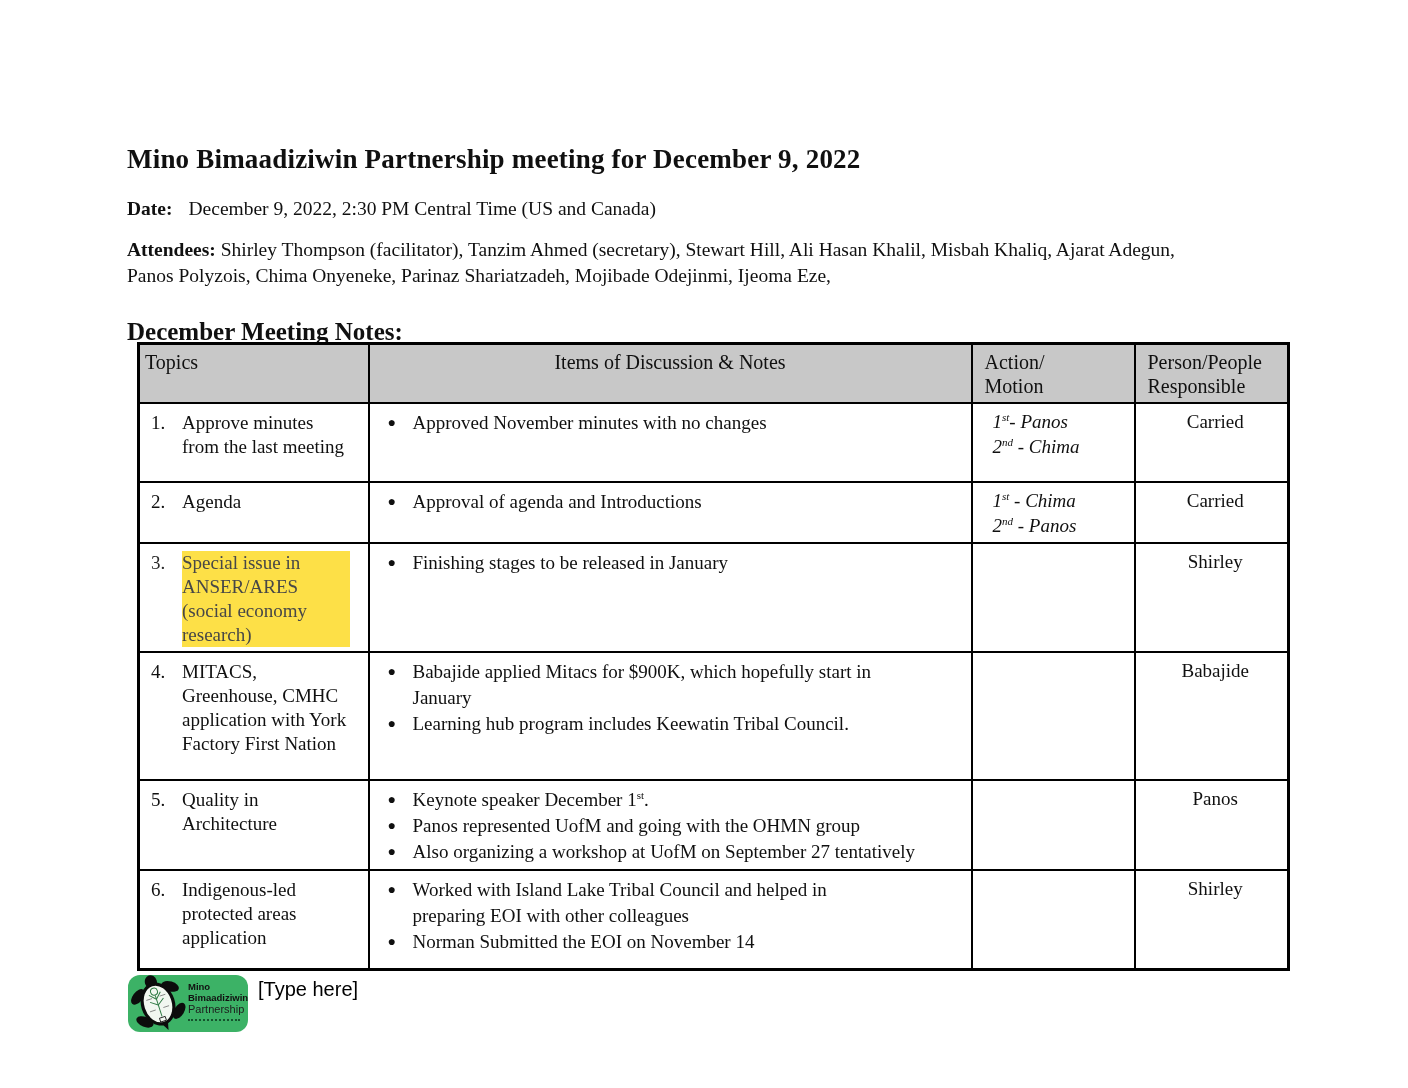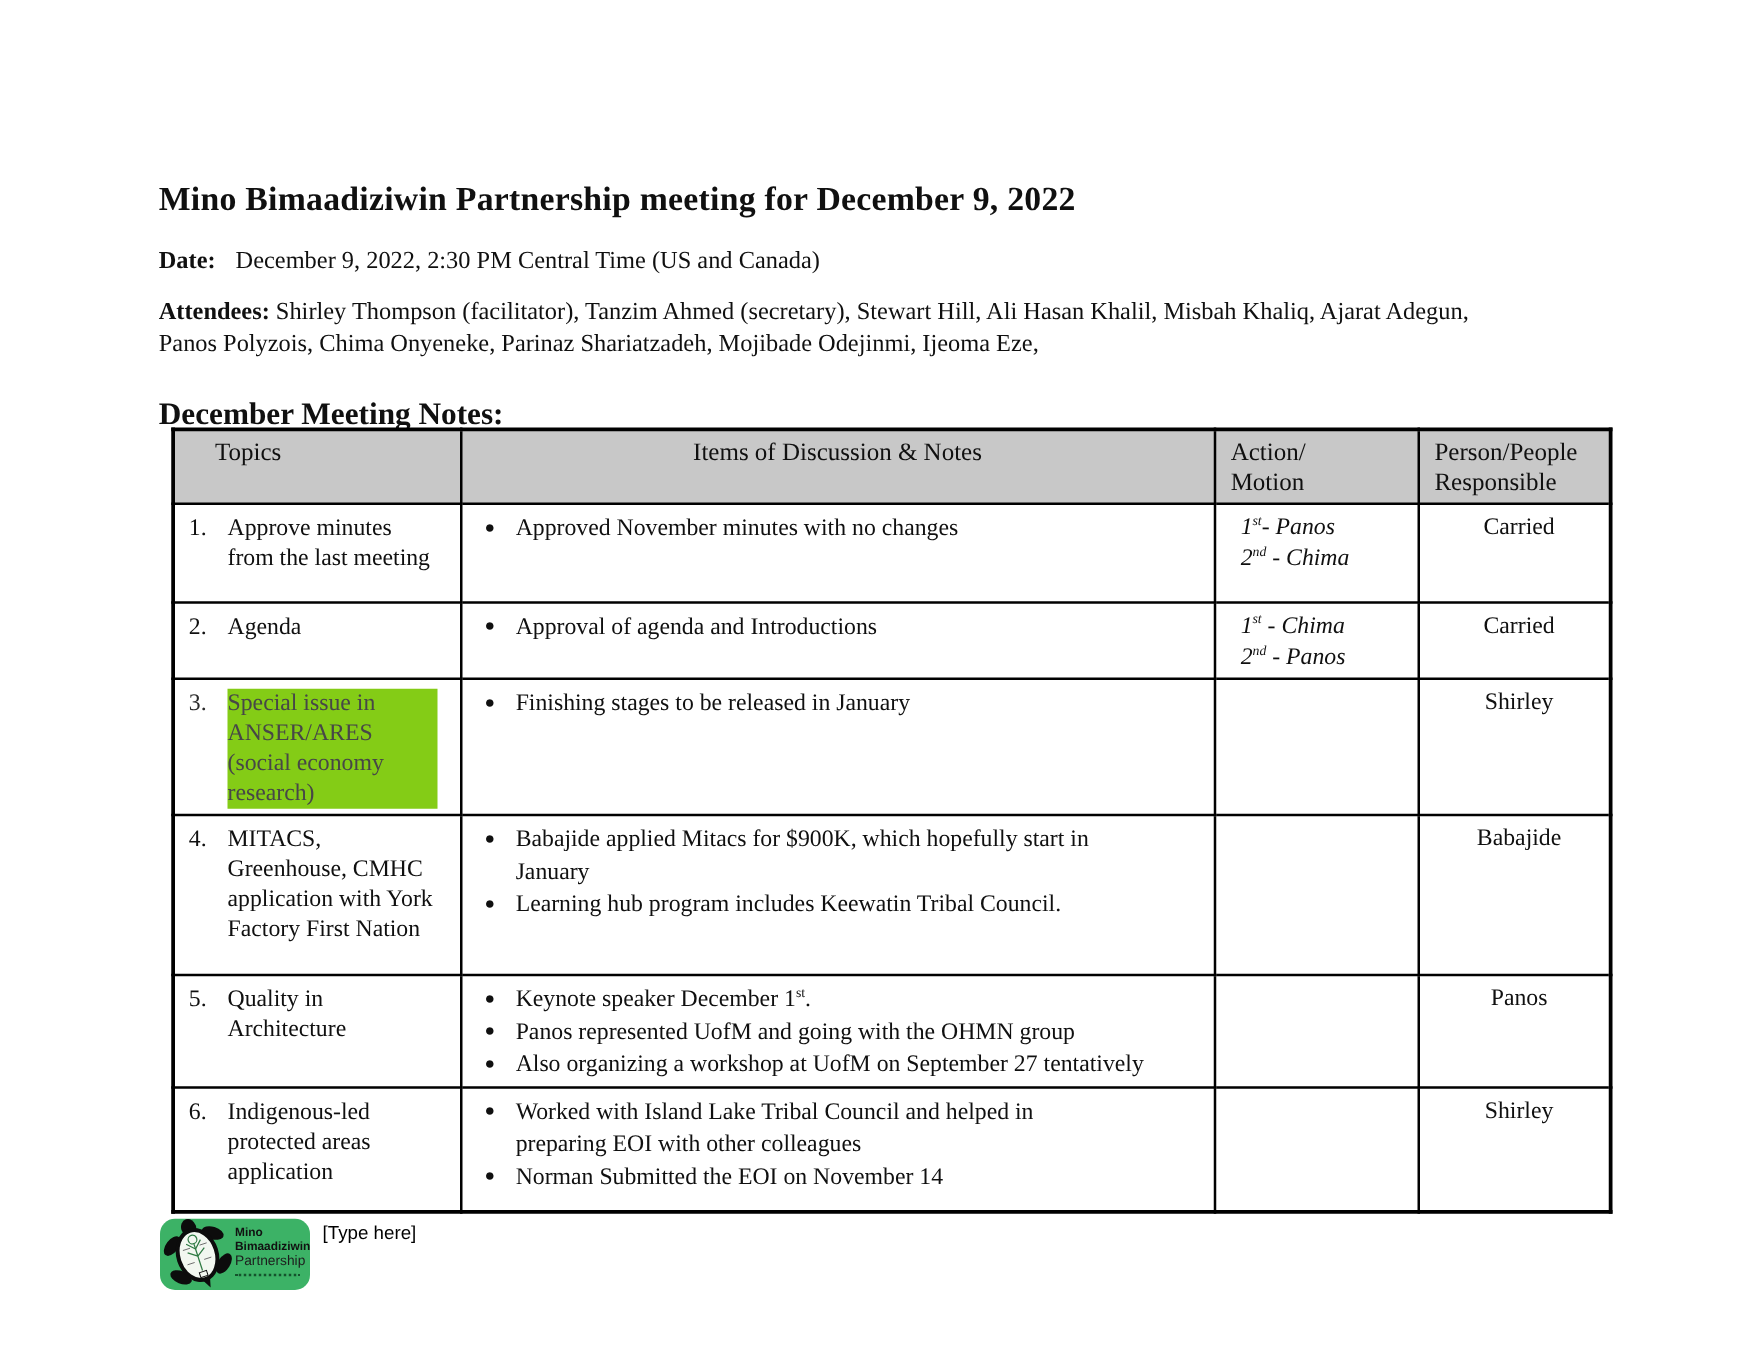--- a/index.html
+++ b/index.html
@@ -18,27 +18,27 @@
   .notes-heading{left:127px;top:293px;font-size:25px;font-weight:bold;white-space:nowrap;}
 
   
   table.minutes{position:absolute;left:137px;top:342px;border-collapse:collapse;table-layout:fixed;width:1150px;border:3px solid #000;}
   table.minutes col.c-topic{width:230px;}
   table.minutes col.c-items{width:603px;}
   table.minutes col.c-action{width:163px;}
   table.minutes col.c-person{width:154px;}
   table.minutes th,table.minutes td{border:2px solid #000;vertical-align:top;padding:0;font-weight:normal;}
   table.minutes thead th{background:#c8c8c8;font-size:20px;line-height:24px;text-align:left;padding:5px 6px 4px 12px;white-space:pre-line;}
-  table.minutes thead th.th-topics{padding-left:32px;margin-top:12px;}
+  table.minutes thead th.th-topics{padding-left:5px;margin-top:12px;}
   table.minutes thead th.th-items{text-align:center;padding-left:6px;}
 
   td.cell-topic .topic-wrap{display:flex;padding:7px 4px 4px 11px;font-size:19px;line-height:24px;}
   td.cell-topic .num{flex:none;width:31px;}
   td.cell-topic .topic-text{width:168px;}
-  tr.row-light td.cell-topic .topic-text{color:#474747;background:#84cc16;}
+  tr.row-light td.cell-topic .topic-text{color:#474747;background:#fde047;}
   tr.row-light td.cell-topic .num{color:#2a2a2a;}
 
   td.cell-items ul{margin:0;padding:6px 10px 4px 18px;list-style:none;}
   td.cell-items li{display:flex;font-size:19px;line-height:26px;}
   td.cell-items li .bullet{flex:none;width:25px;font-size:14px;}
   td.cell-items li .item-text{white-space:pre-line;width:540px;}
 
   td.cell-action .action-wrap{padding:5px 4px 4px 20px;font-size:19px;line-height:25px;font-style:italic;}
   td.cell-person .person-wrap{padding:6px 4px 4px 12px;font-size:19px;line-height:24px;text-align:center;}
   sup{font-size:11px;line-height:0;vertical-align:super;}
@@ -47,21 +47,21 @@
   tr.r4 td{height:126px;} tr.r5 td{height:77px;} tr.r6 td{height:97px;}
 
   
   .logo-box{left:128px;top:975px;width:120px;height:57px;background:#3cb266;border-radius:12px;}
   .logo-inner{position:relative;width:100%;height:100%;}
   .logo-turtle{position:absolute;left:2px;top:0;}
   .logo-text{position:absolute;left:60px;top:7px;color:#111;font-family:"Liberation Sans","DejaVu Sans",sans-serif;}
   .logo-l1,.logo-l2{font-size:9.5px;font-weight:bold;line-height:10.5px;white-space:nowrap;}
   .logo-l3{font-size:11px;font-weight:normal;line-height:12px;color:#1d1d1d;white-space:nowrap;}
   .logo-tagline{margin-top:4px;width:52px;border-top:2px dotted #14532d;height:0;}
-  .type-here{left:258px;top:978px;font-family:"Liberation Sans","DejaVu Sans",sans-serif;font-size:15px;color:#000;white-space:nowrap;}
+  .type-here{left:258px;top:978px;font-family:"Liberation Sans","DejaVu Sans",sans-serif;font-size:20px;color:#000;white-space:nowrap;}
 </style>
 </head>
 <body>
 
 <h1 class="abs doc-title">Mino Bimaadiziwin Partnership meeting for December 9, 2022</h1>
 
 <p class="abs date-line">
   <span class="lbl">Date:</span><span class="val">December 9, 2022, 2:30 PM Central Time (US and Canada)</span>
 </p>
 

